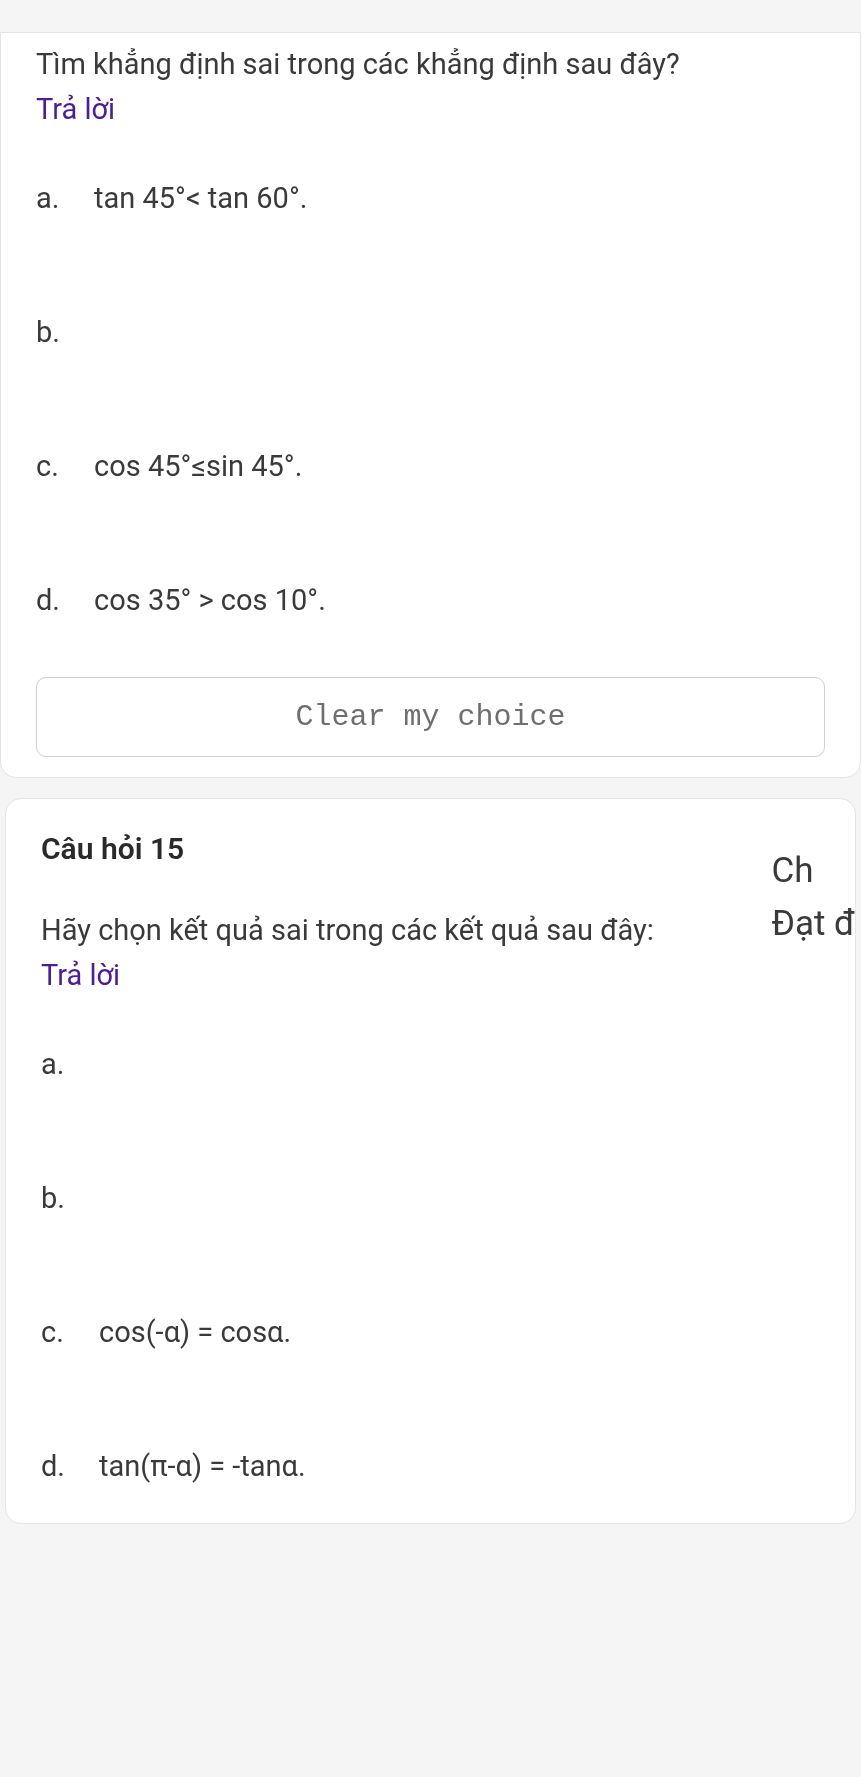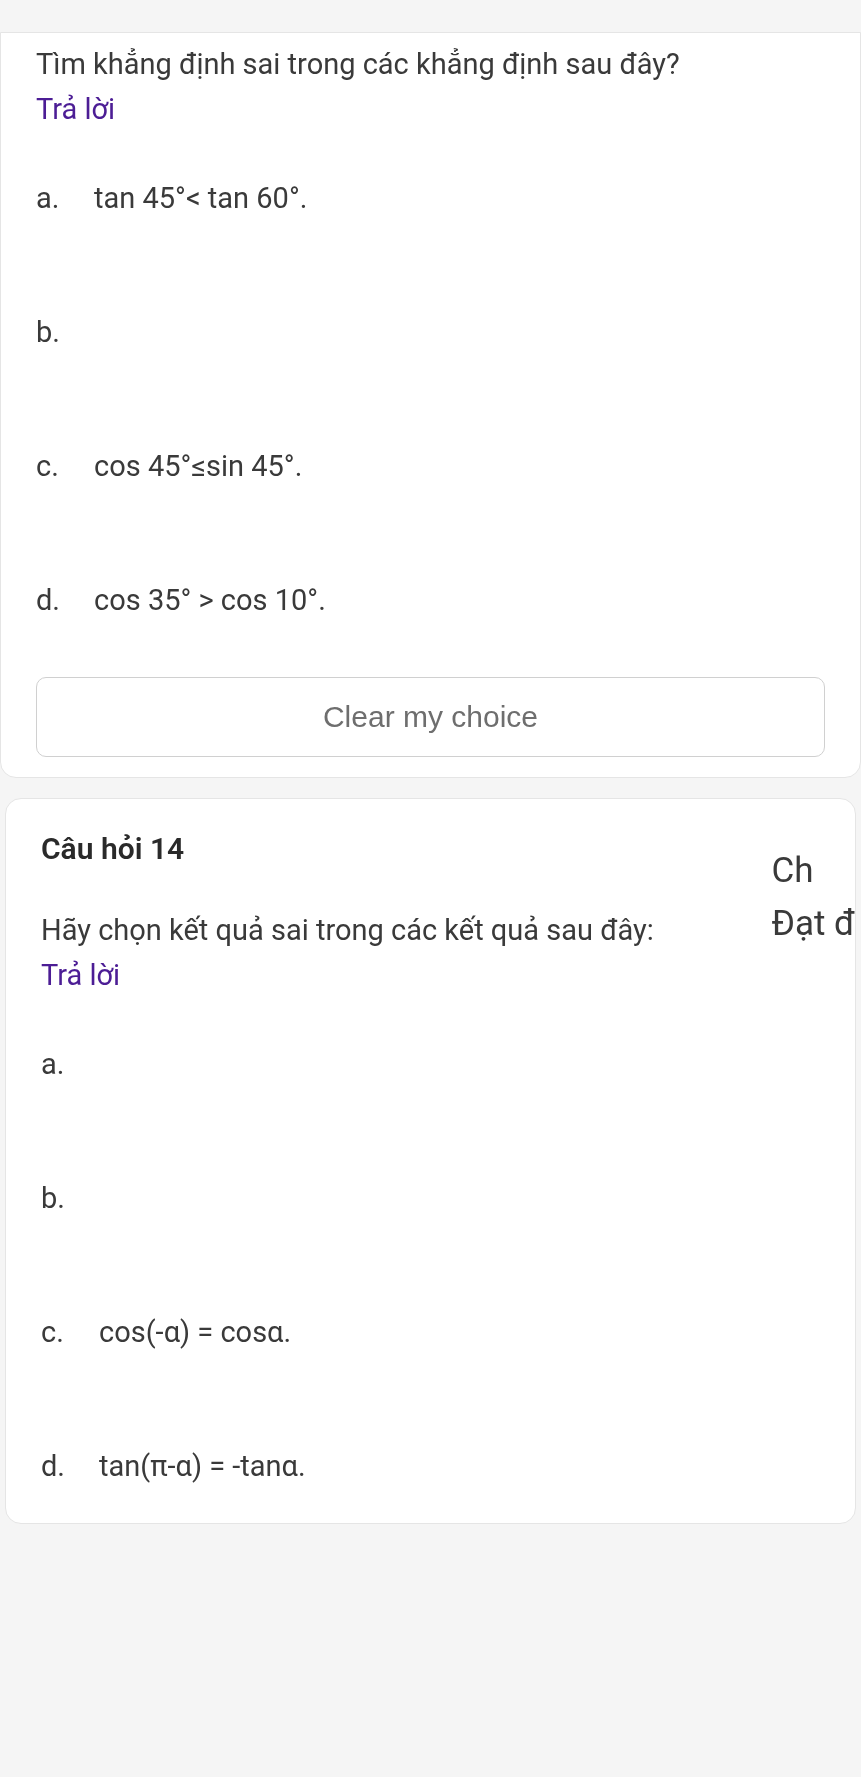--- a/index.html
+++ b/index.html
@@ -64,20 +64,21 @@
       width: calc(100%);
       padding: 22px 0;
       background-color: #ffffff;
       border: 1px solid #d0d0d0;
       border-radius: 10px;
       font-size: 30px;
       color: #6e6e6e;
       text-align: center;
       cursor: pointer;
       margin: 0 auto;
+      font-family: Liberation Mono, monospace;
     }
     .clear-button-wrapper {
       padding: 0 0 0 0;
       margin-top: 10px;
     }
     .question-header {
       display: flex;
       justify-content: space-between;
       align-items: flex-start;
       margin-bottom: 45px;
@@ -135,21 +136,21 @@
     </div>
   </div>
 
   <div class="clear-button-wrapper">
     <button class="clear-button">Clear my choice</button>
   </div>
 </div>
 
 <div class="question-card-full">
   <div class="question-header">
-    <div class="question-title">Câu hỏi 14</div>
+    <div class="question-title">Câu hỏi 15</div>
     <div class="question-status">
       <span class="question-status-line1">Ch</span>
       <span class="question-status-line2">Đạt đ</span>
     </div>
   </div>
 
   <div class="q14-block">
     <div class="question-text-only">Hãy chọn kết quả sai trong các kết quả sau đây:</div>
     <div class="answer-label">Trả lời</div>
 

